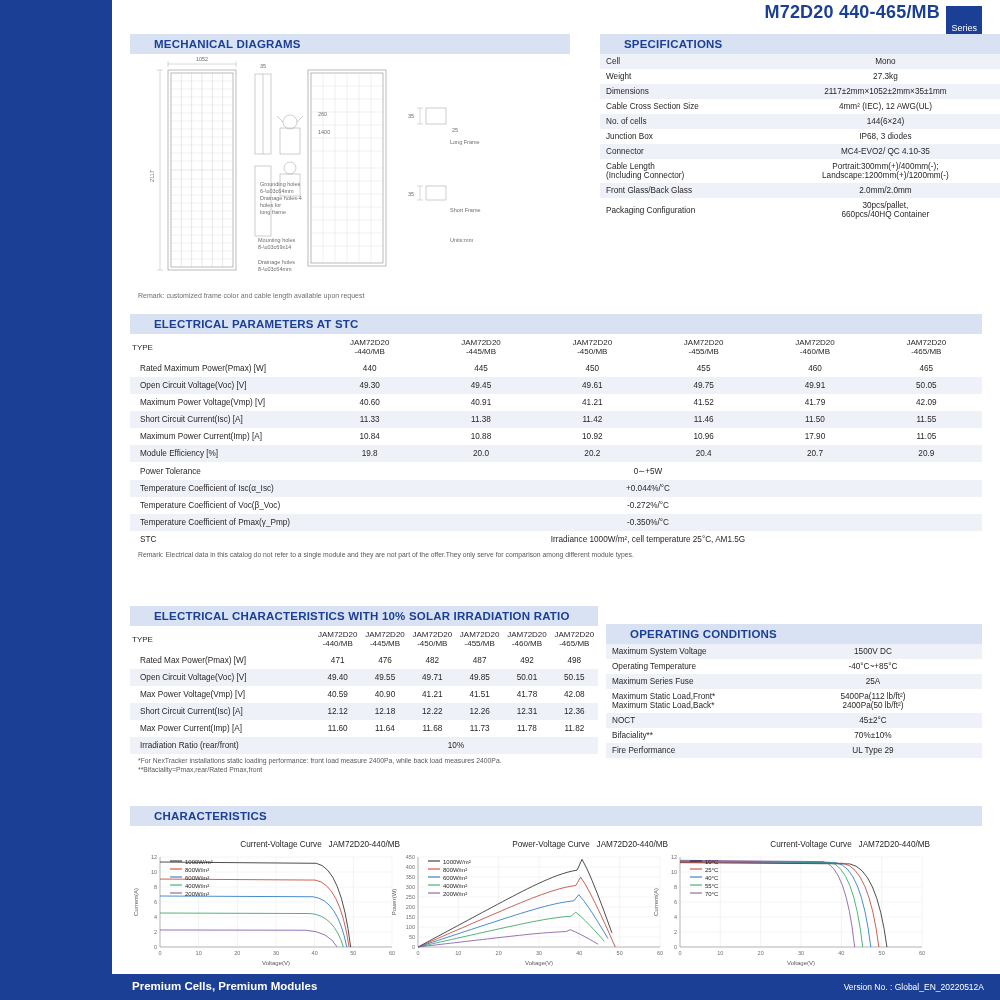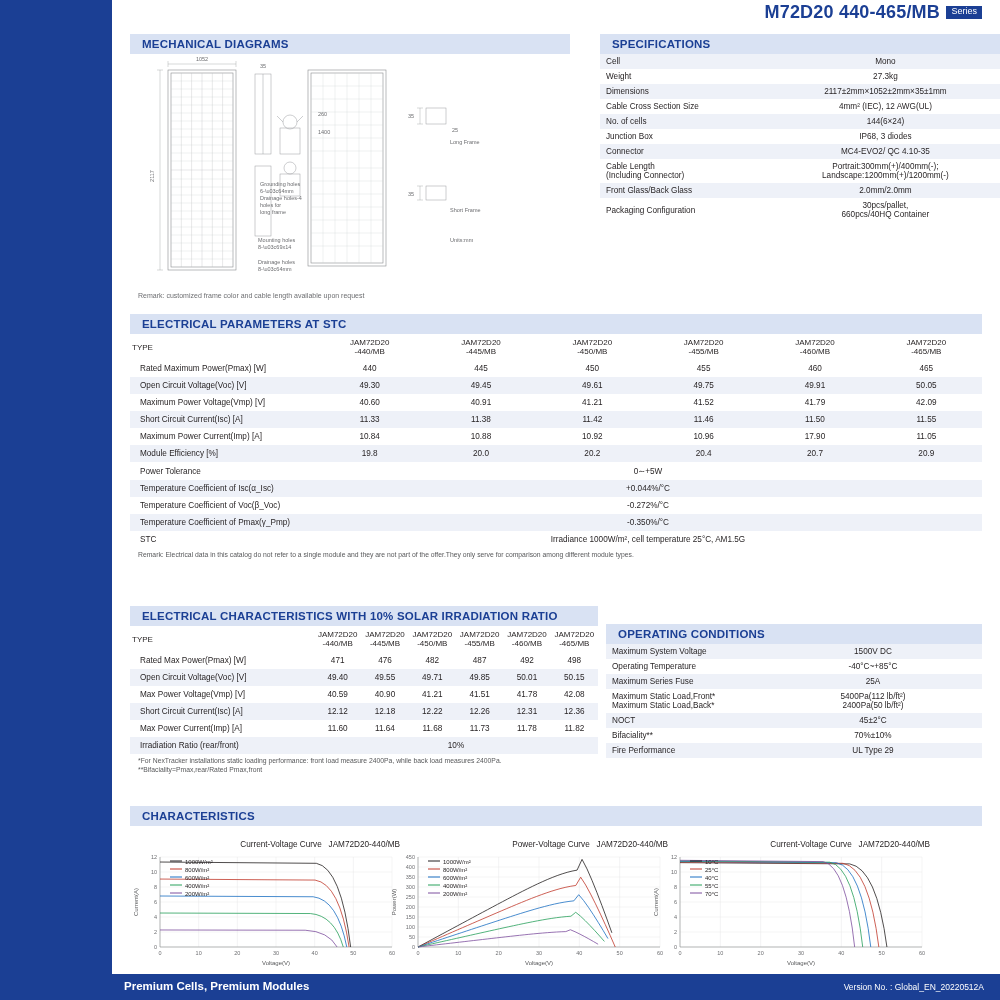--- a/index.html
+++ b/index.html
@@ -11,26 +11,26 @@
     position:relative;
     overflow:hidden;
   }
   
   .left-bar{position:absolute;left:0;top:0;width:112px;height:1000px;background:#1b3f94;}
   .page{position:absolute;left:112px;top:0;width:888px;height:1000px;background:#fff;}
 
   
   .doc-header{position:absolute;left:0;top:0;width:888px;height:30px;}
   .model-title{position:absolute;right:60px;top:2px;font-size:18px;font-weight:bold;color:#1b3f94;letter-spacing:.2px;}
-  .series-badge{position:absolute;right:18px;top:6px;background:#1b3f94;color:#fff;font-size:9px;padding:0 5px 3px 5px;}
+  .series-badge{position:absolute;right:18px;top:6px;background:#1b3f94;color:#fff;font-size:9px;padding:17px 5px 3px 5px;}
 
   
   .sec-bar{
     background:#d9e2f3;color:#1b3f94;font-weight:bold;font-size:11.5px;
-    padding:4px 12px;letter-spacing:.2px;box-sizing:border-box;
+    padding:4px 24px;letter-spacing:.2px;box-sizing:border-box;
   }
   .panel{position:absolute;}
 
   
   table{border-collapse:collapse;width:100%;font-size:8.2px;}
   td{padding:3px 6px;vertical-align:middle;}
   .striped tr:nth-child(odd) td{background:#eef1f8;}
   .striped tr:nth-child(even) td{background:#ffffff;}
 
   .spec-l{width:42%;color:#231f20;}
@@ -51,21 +51,21 @@
 
   .note{font-size:6.8px;color:#58595b;padding:3px 8px;line-height:1.25;}
 
   
   .chart-title{font-size:8.2px;color:#231f20;margin-bottom:2px;}
   .chart-wrap{position:relative;}
   .axis-label{font-size:6px;fill:#58595b;}
 
   
   .footer{position:absolute;left:0;bottom:0;width:1000px;height:26px;background:#1b3f94;color:#fff;}
-  .footer-left{position:absolute;left:124px;top:6px;font-size:11.5px;font-weight:bold;}
+  .footer-left{position:absolute;left:132px;top:6px;font-size:11.5px;font-weight:bold;}
   .footer-right{position:absolute;right:16px;top:8px;font-size:8.5px;}
 
   .legend-txt{font-size:6px;fill:#231f20;}
   .tick{font-size:5.5px;fill:#6d6e71;}
 </style>
 </head>
 <body>
 
 <div class="left-bar"></div>
 

